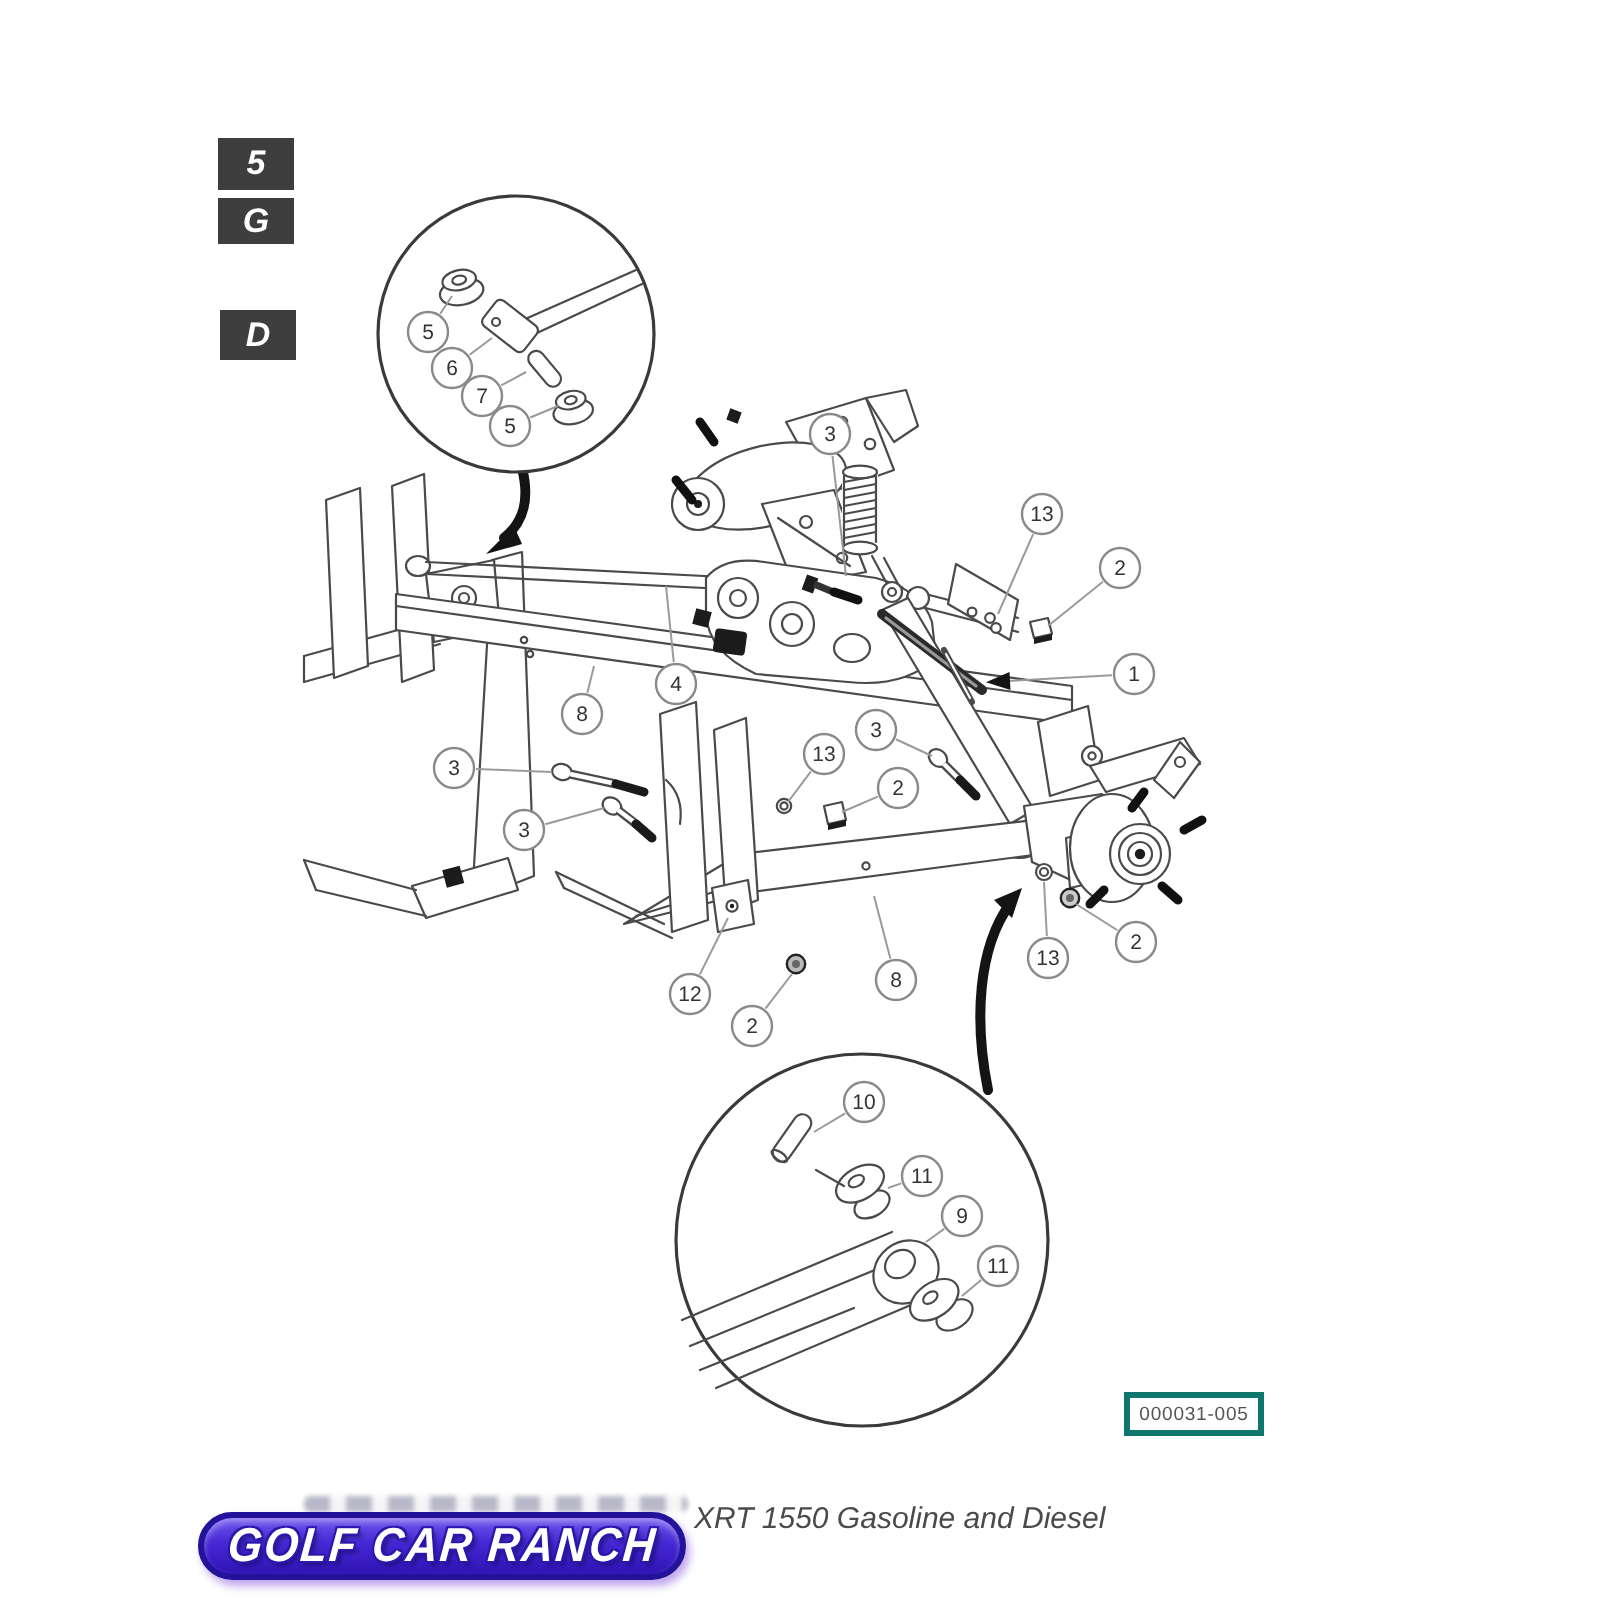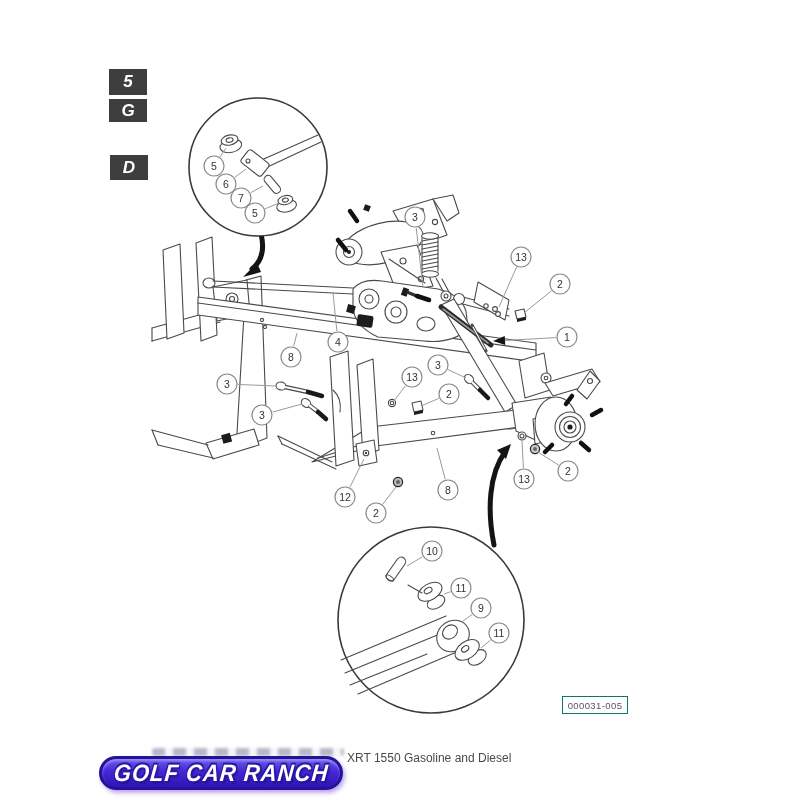--- a/index.html
+++ b/index.html
@@ -11,23 +11,23 @@
   .wh{fill:#fff;stroke:#4a4a4a;stroke-width:1.1;stroke-linejoin:round;}
   .wh2{fill:#fff;stroke:#3a3a3a;stroke-width:1.6;}
   .dk{fill:#1c1c1c;stroke:none;}
   .thk{fill:none;stroke:#141414;stroke-width:5;stroke-linecap:round;}
   .callout-num{font-family:"Liberation Sans",sans-serif;font-size:10.5px;fill:#333;text-anchor:middle;}
   .tag{position:absolute;background:#3e3e3e;color:#fff;display:flex;align-items:center;justify-content:center;
        font-weight:bold;font-style:italic;font-size:17px;font-family:"Liberation Sans",sans-serif;}
   #tag5{left:109px;top:69px;width:38px;height:26px;}
   #tagG{left:109px;top:99px;width:38px;height:23px;}
   #tagD{left:110px;top:155px;width:38px;height:25px;}
-  .partbox{position:absolute;left:562px;top:696px;width:64px;height:16px;border:1px solid #0f766e;
+  .partbox{position:absolute;left:562px;top:696px;width:64px;height:16px;border:3px solid #0f766e;
        color:#555;font-size:9.5px;display:flex;align-items:center;justify-content:center;letter-spacing:.4px;}
-  .caption{position:absolute;left:347px;top:751px;font-size:12px;color:#4a4a4a;white-space:nowrap;}
+  .caption{position:absolute;left:347px;top:751px;font-size:15px;font-style:italic;color:#4a4a4a;white-space:nowrap;}
   .smudge{position:absolute;left:152px;top:748px;width:192px;height:8px;border-radius:3px;opacity:.75;
        background:repeating-linear-gradient(90deg,rgba(80,80,120,.55) 0 13px,rgba(150,150,180,.12) 13px 21px);
        filter:blur(1.4px);}
   .logo{position:absolute;left:99px;top:756px;width:244px;height:34px;border-radius:18px;
        background:linear-gradient(180deg,#7158ec 0%,#4527d4 45%,#3014b4 100%);
        border:3px solid #23129a;box-sizing:border-box;
        box-shadow:2px 3px 4px rgba(140,90,220,.55), inset 0 2px 3px rgba(255,255,255,.35);
        display:flex;align-items:center;justify-content:center;z-index:5;}
   .logo span{color:#fff;font-weight:bold;font-style:italic;font-size:22px;letter-spacing:1px;
        transform:skewX(-5deg) scaleY(1.08);white-space:nowrap;

